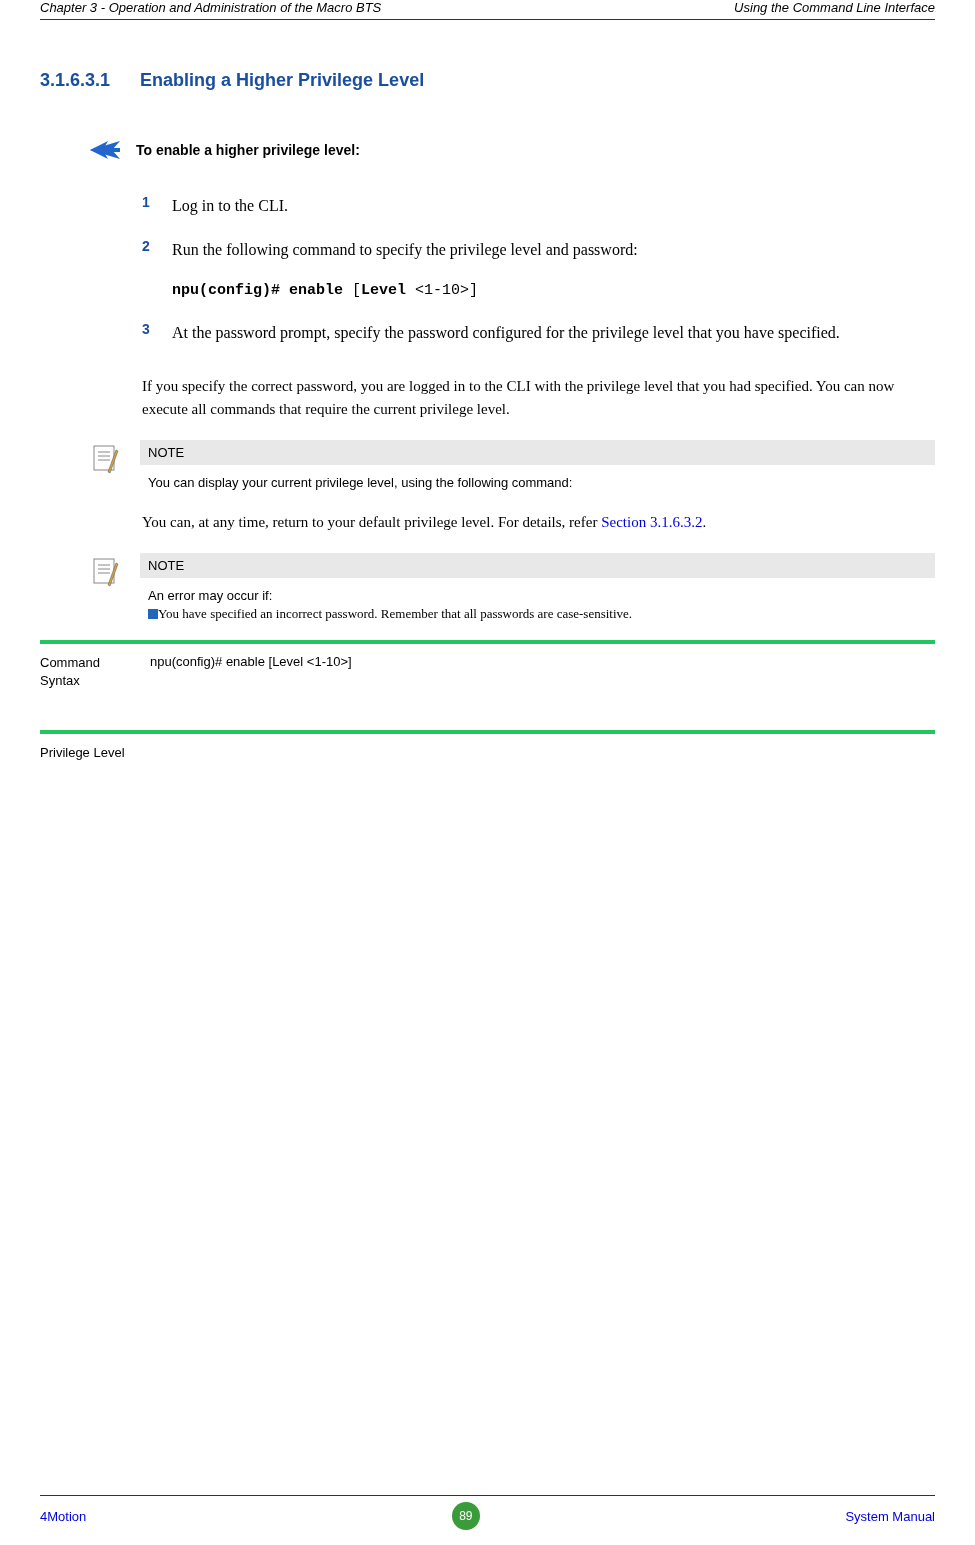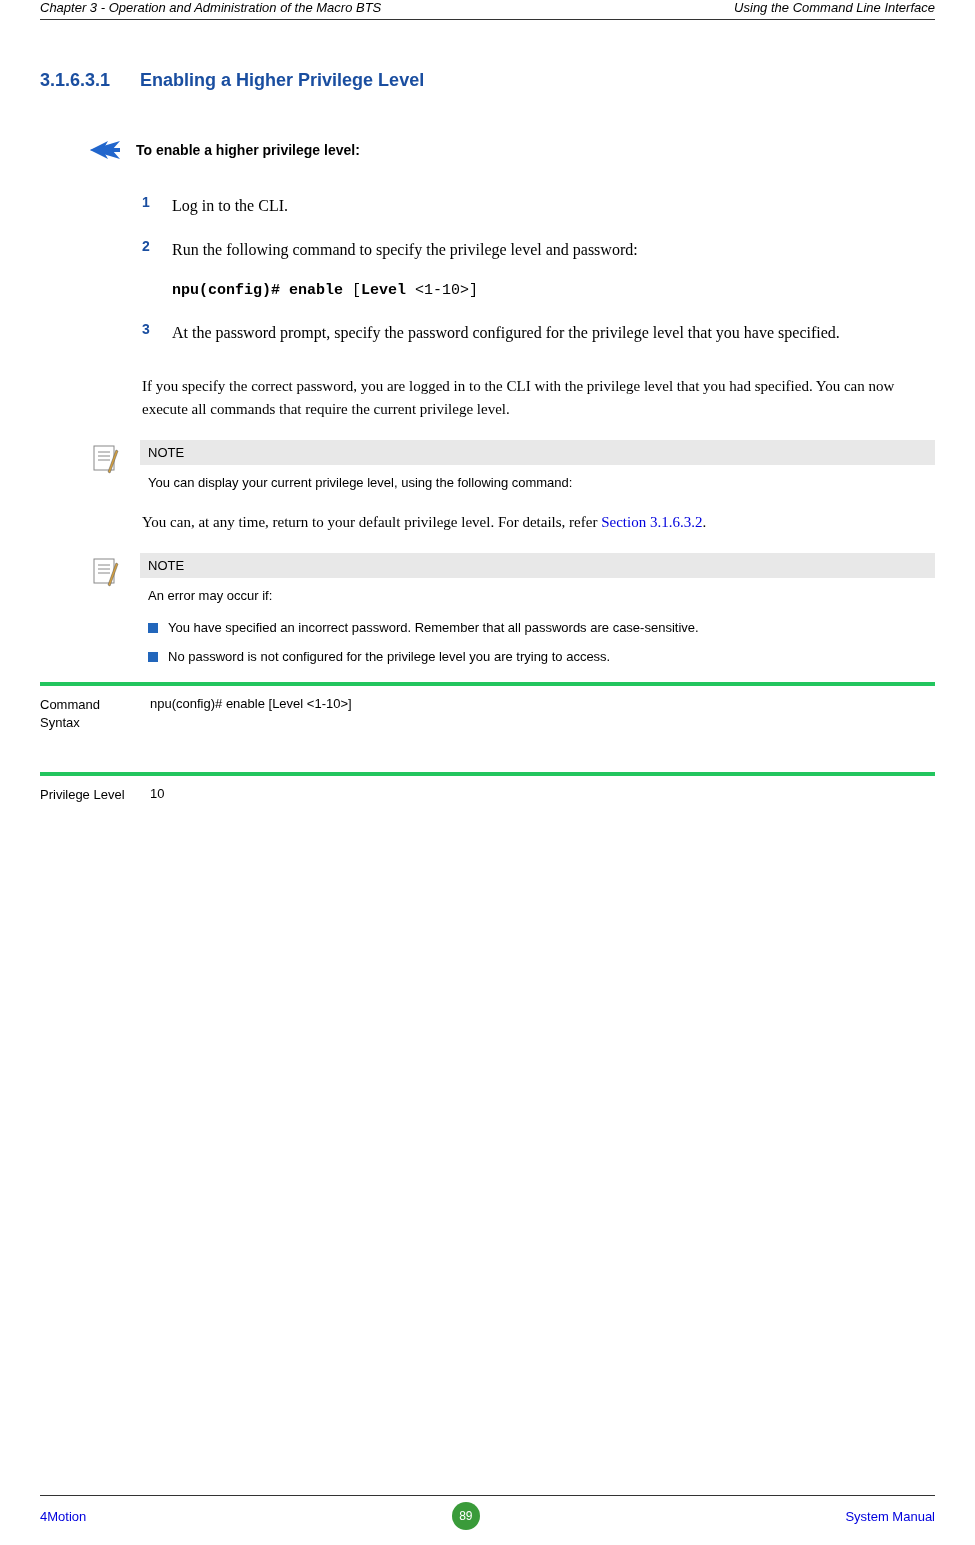--- a/index.html
+++ b/index.html
@@ -116,23 +116,23 @@
       margin-bottom: 8px;
     }
     .note-text {
       font-size: 13px;
       padding-left: 8px;
       line-height: 1.5;
     }
     .note-bullet {
       display: flex;
       align-items: flex-start;
-      gap: 10px;
-      margin-top: 14px;
+      margin-top: 0;
       padding-left: 8px;
+      font-family: Liberation Serif, serif;
     }
     .bullet-square {
       width: 10px;
       height: 10px;
       background: #2266bb;
       margin-top: 3px;
       flex-shrink: 0;
     }
     .note-bullet-text {
       font-size: 13px;
@@ -266,34 +266,29 @@
       <polygon points="18,28 26,6 28,7 20,29" fill="#d4a040" stroke="#555" stroke-width="0.5"></polygon>
     </svg>
   </div>
   <div class="note-content">
     <div class="note-header">NOTE</div>
     <div class="note-text">An error may occur if:</div>
     <div class="note-bullet">
       <span class="bullet-square"></span>
       <span class="note-bullet-text">You have specified an incorrect password. Remember that all passwords are case-sensitive.</span>
     </div>
-    <div class="note-bullet">
-      <span class="bullet-square"></span>
-      <span class="note-bullet-text">No password is not configured for the privilege level you are trying to access.</span>
-    </div>
   </div>
 </div>
 
 <div class="info-row thick">
   <div class="info-label">Command Syntax</div>
   <div class="info-value">npu(config)# enable [Level &lt;1-10&gt;]</div>
 </div>
 
 <div class="info-row thick" style="margin-top:40px;">
   <div class="info-label">Privilege Level</div>
-  <div class="info-value">10</div>
 </div>
 
 <div class="footer">
   <span class="footer-left">4Motion</span>
   <span class="page-badge">89</span>
   <span class="footer-right">System Manual</span>
 </div>
 
 </body></html>

